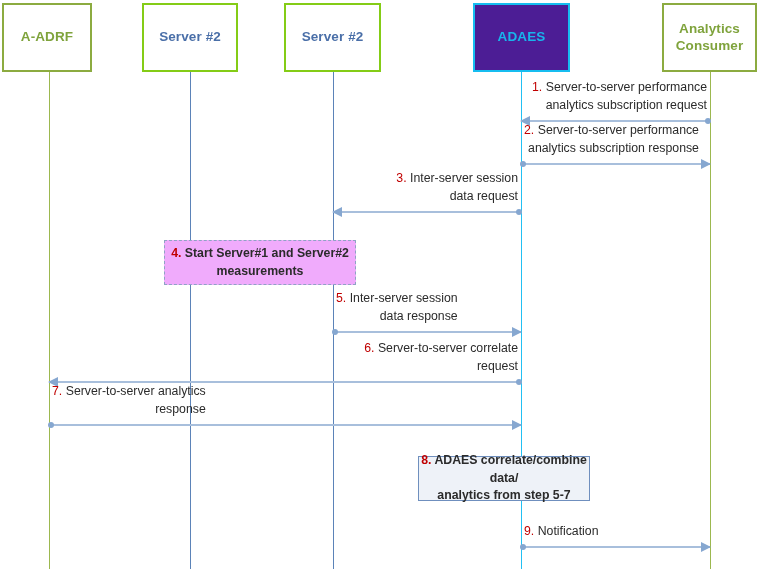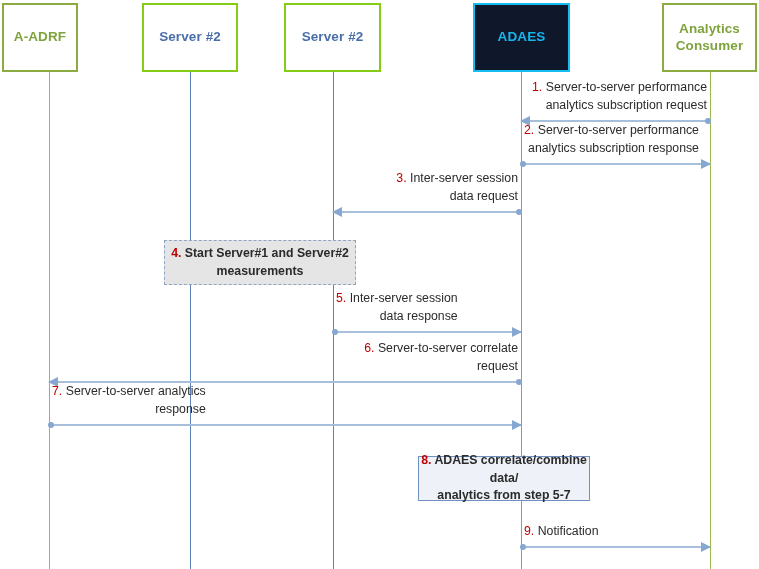--- a/index.html
+++ b/index.html
@@ -27,21 +27,21 @@
     justify-content: center;
     text-align: center;
     font-size: 13.5px;
     font-weight: bold;
     line-height: 1.22;
     letter-spacing: 0.1px;
     background: #ffffff;
   }
   .p-green  { border: 2px solid #8cab40; color: #7fa33c; }
   .p-blue   { border: 2px solid #84cc16; color: #4a6fa8; }
-  .p-cyan   { border: 2px solid #16bdf0; color: #18b4ec; background: #0f172a; }
+  .p-cyan   { border: 2px solid #16bdf0; color: #18b4ec; background: #4c1d95; }
 
   
   .lifeline {
     position: absolute;
     width: 1px;
   }
   .ll-green { background: #9cb84f; }
   .ll-blue  { background: #5b83b8; }
   .ll-cyan  { background: #22c0f3; }
 
@@ -103,37 +103,37 @@
     position: absolute;
     box-sizing: border-box;
     display: flex;
     align-items: center;
     justify-content: center;
     text-align: center;
     font-size: 12.3px;
     font-weight: bold;
     color: #2b2b2b;
     line-height: 1.42;
-    background: #e5e5e5;
+    background: #f0abfc;
     white-space: pre-line;
   }
   .note .num { color: #c00000; }
   .note-dashed { border: 1px dashed #8fa4c4; }
   .note-solid  { border: 1px solid #6f8fbe; background: #eef2f8; }
 </style>
 </head>
 <body>
 
 <div id="diagram">
     <div class="lifeline ll-green" style="left: 49px; top: 72px; height: 497px;"></div>
     <div class="lifeline ll-blue" style="left: 190px; top: 72px; height: 497px;"></div>
     <div class="lifeline ll-blue" style="left: 333px; top: 72px; height: 497px;"></div>
     <div class="lifeline ll-cyan" style="left: 521px; top: 72px; height: 497px;"></div>
     <div class="lifeline ll-green" style="left: 710px; top: 72px; height: 497px;"></div>
-    <div class="participant p-green" style="left: 2px; top: 3px; width: 76px; height: 69px;">
+    <div class="participant p-green" style="left: 2px; top: 3px; width: 90px; height: 69px;">
       <span style="white-space: pre-line;">A-ADRF</span>
     </div>
     <div class="participant p-blue" style="left: 142px; top: 3px; width: 96px; height: 69px;">
       <span style="white-space: pre-line;">Server #2</span>
     </div>
     <div class="participant p-blue" style="left: 284px; top: 3px; width: 97px; height: 69px;">
       <span style="white-space: pre-line;">Server #2</span>
     </div>
     <div class="participant p-cyan" style="left: 473px; top: 3px; width: 97px; height: 69px;">
       <span style="white-space: pre-line;">ADAES</span>

